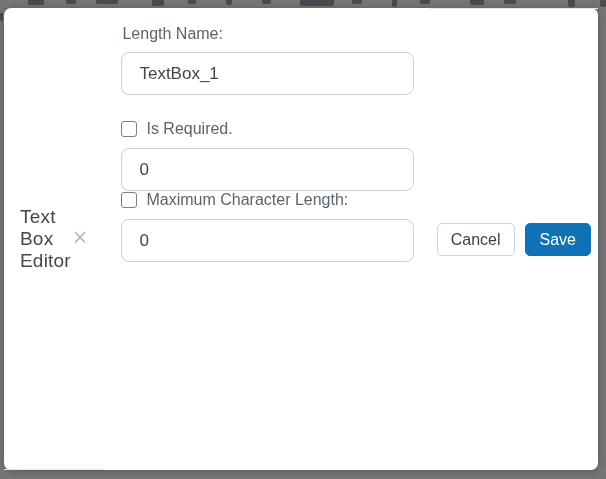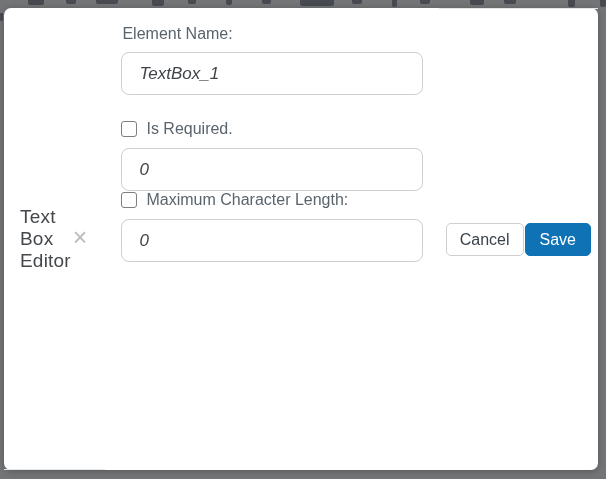--- a/index.html
+++ b/index.html
@@ -80,21 +80,20 @@
     width:100%;
     height:43px;
     border:1px solid var(--input-border);
     border-radius:8px;
     padding:0 17px;
     font-size:17px;
     color:var(--input-text);
     font-family:inherit;
     background:#fff;
     outline:none;
-    font-style:italic;
   }
   .check-row{
     display:flex;
     align-items:center;
     gap:9px;
     cursor:default;
   }
   .row-gap-lg{margin-top:25px;}
   .row-gap-xl{}
   .input-gap{margin-top:10px;}
@@ -111,21 +110,21 @@
   .check-label{
     font-size:16px;
     color:var(--label);
   }
   .modal-footer{
     flex:0 0 72px;
     border-top:1px solid var(--divider);
     display:flex;
     align-items:center;
     justify-content:flex-end;
-    gap:1px;
+    gap:10px;
     padding:0 7px;
   }
   .btn{
     height:33px;
     border-radius:5px;
     font-size:16px;
     font-family:inherit;
     cursor:pointer;
     display:inline-flex;
     align-items:center;
@@ -165,21 +164,21 @@
 
 <div class="modal">
 
   <div class="modal-header">
     <div class="modal-title">Text Box Editor</div>
     <button class="close-btn">×</button>
   </div>
 
   <div class="modal-body">
 
-    <label class="field-label">Element Name:</label>
+    <label class="field-label">Length Name:</label>
     <input class="text-input" type="text" value="TextBox_1" style="">
 
     <div class="check-row row-gap-lg">
       <input type="checkbox" class="checkbox" style="">
       <span class="check-label">Is Required.</span>
     </div>
 
     <input class="text-input input-gap" type="text" value="0" style="">
 
     <div class="check-row row-gap-xl">

